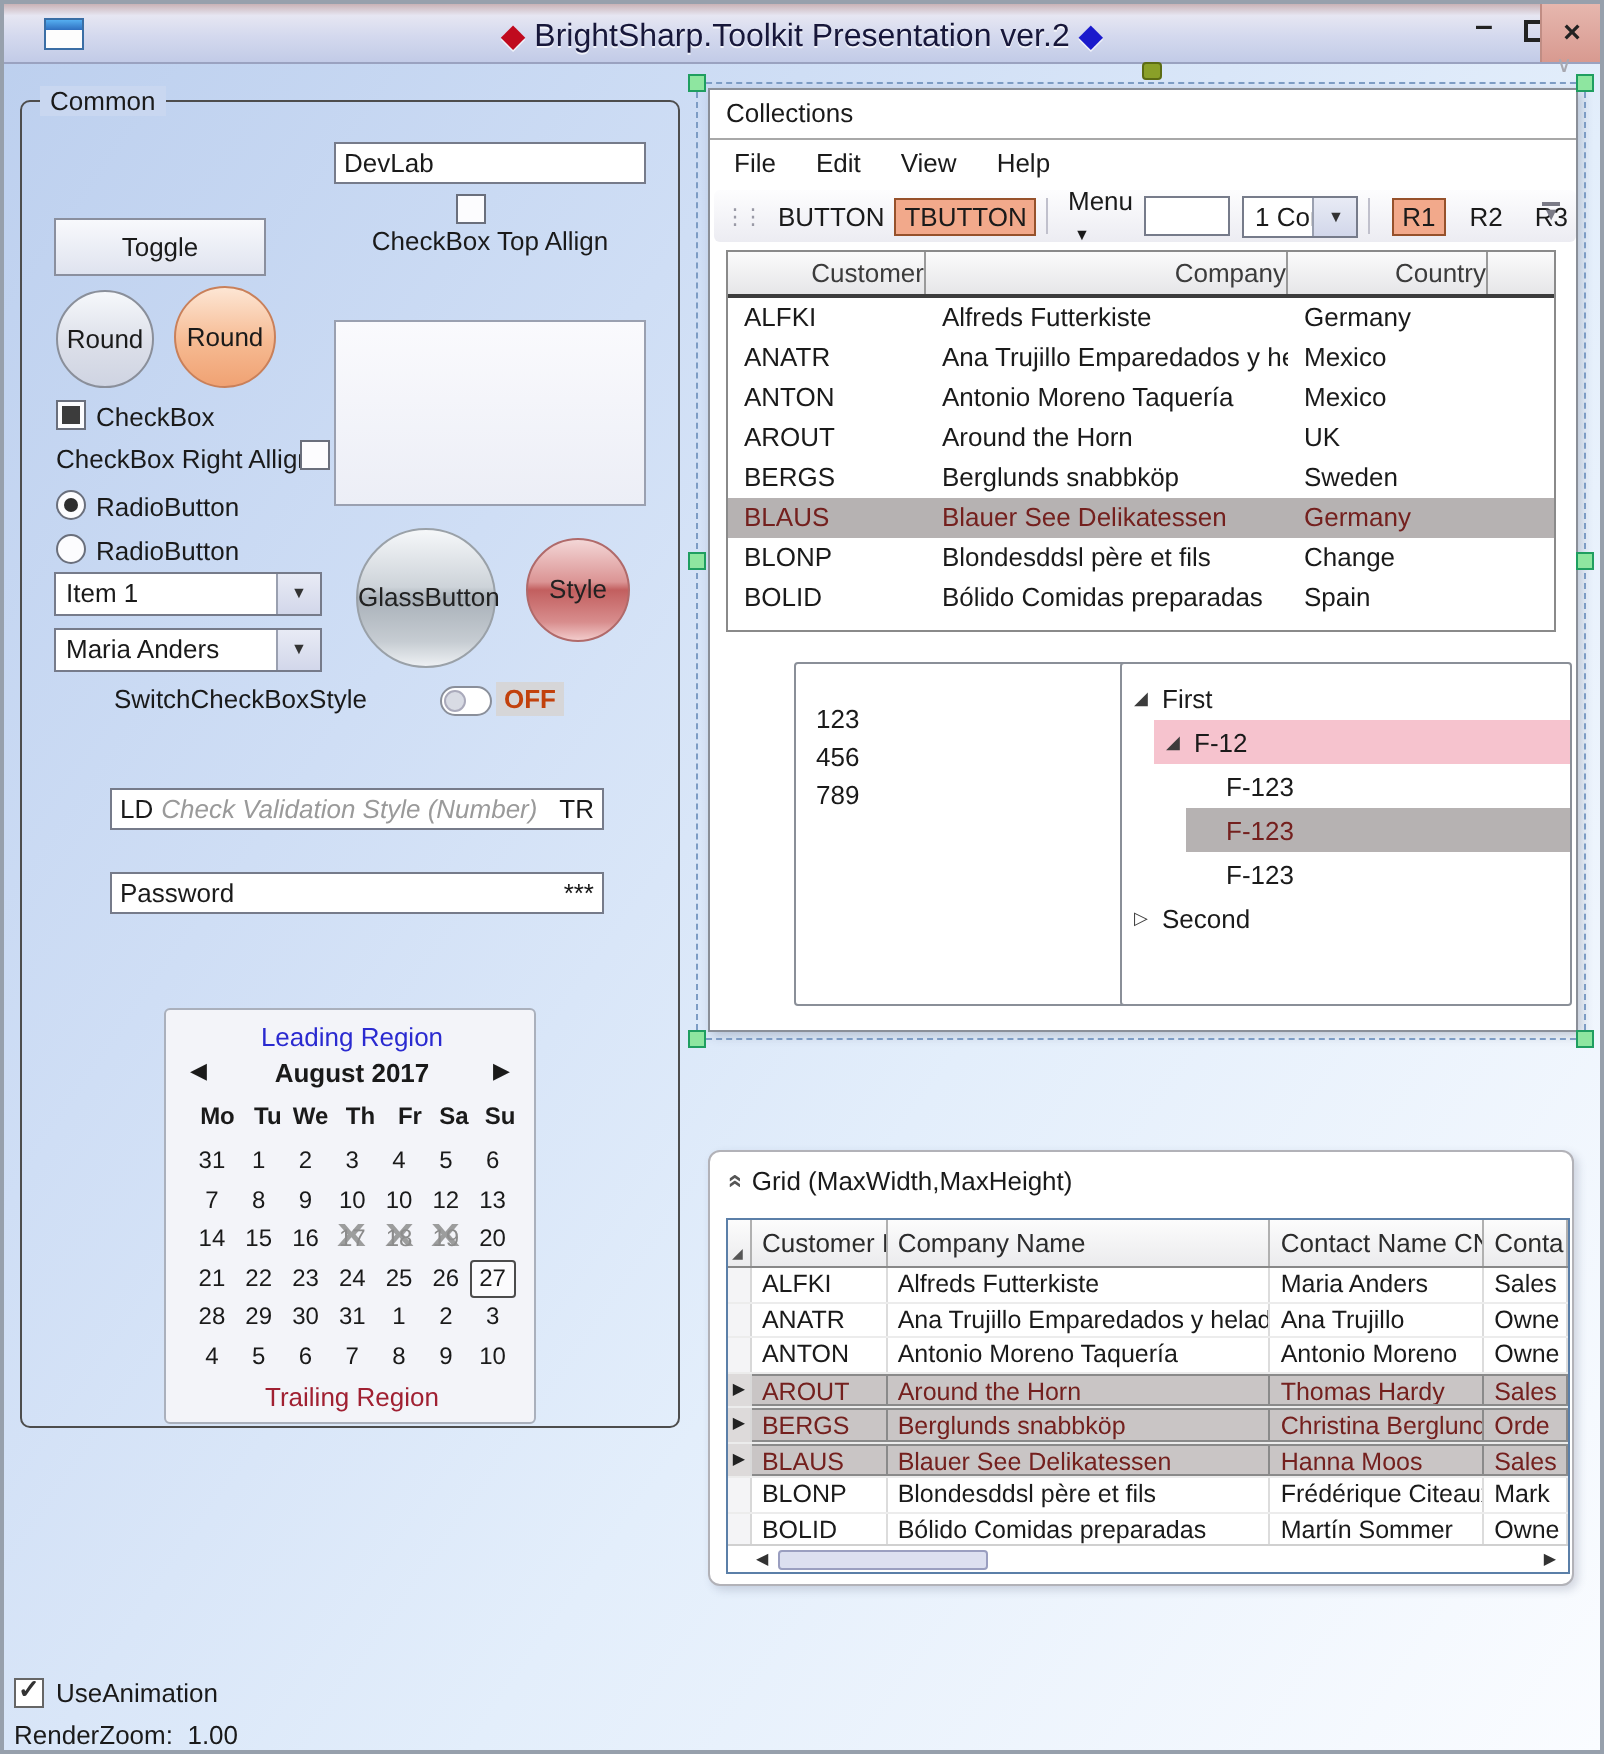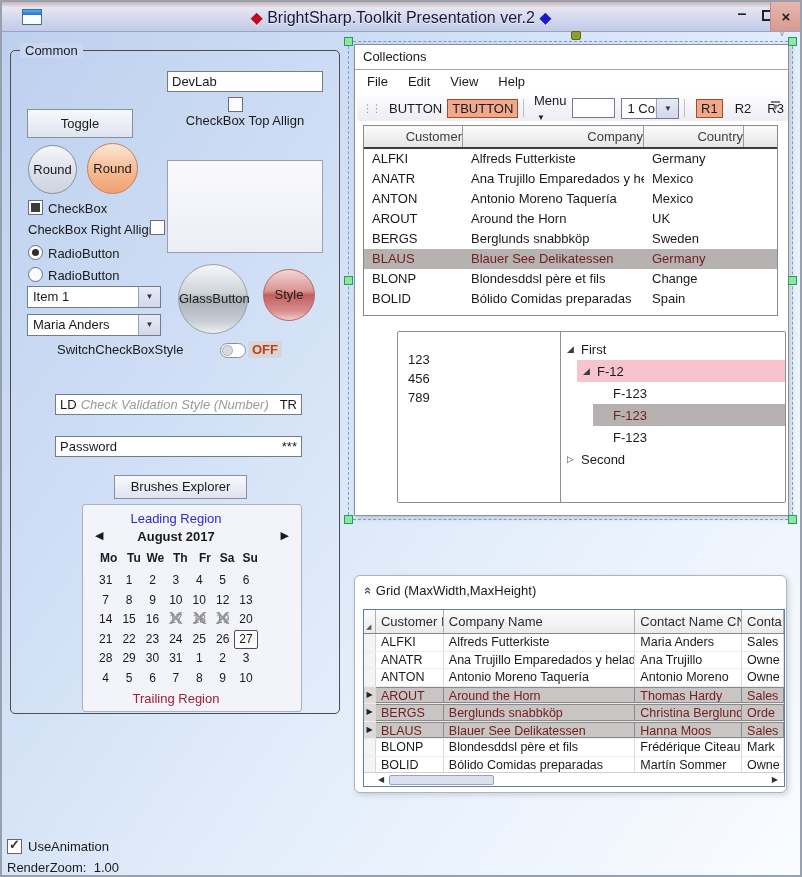--- a/index.html
+++ b/index.html
@@ -69,30 +69,30 @@
   #switch-pill { left:218px; top:341px; width:26px; height:15px; border:1px solid #8a8f9a;
     border-radius:8px; background:#fff; }
   #switch-knob { position:absolute; left:1px; top:1px; width:11px; height:11px;
     border-radius:50%; background:#d8dbe4; border:1px solid #aab; }
   #switch-state { left:246px; top:339px; padding:1px 4px; background:#d6d6d8;
     font-weight:bold; color:#c2410c; }
   .wm-box { display:flex; gap:4px; }
   .wm-ph { color:#9a9a9a; font-style:italic; flex:1; white-space:nowrap; overflow:hidden; }
   .wm-suffix { margin-left:auto; }
   
-  #calendar { left:80px; top:502px; width:220px; height:208px; background:#f3f4f9;
+  #calendar { left:80px; top:502px; width:186px; height:208px; background:#f3f4f9;
     border:1px solid #aab0bc; border-radius:3px; }
   #cal-leading  { left:0; top:6px;  width:186px; text-align:center; color:#2a2ad0; }
   #cal-trailing { left:0; top:186px; width:186px; text-align:center; color:#a02032; }
   #cal-month { left:0; top:24px; width:186px; text-align:center; font-weight:bold; }
   .cal-nav { position:absolute; top:24px; font-size:11px; }
   #cal-days { left:11px; top:46px; width:164px; display:flex; }
   .cal-hd { width:23.4px; text-align:right; font-weight:bold; font-size:12px; }
   #cal-weeks { left:11px; top:66px; width:164px; }
-  .cal-row { display:flex; height:19.5px; }
+  .cal-row { display:flex; height:19.5px;justify-content:flex-end; }
   .cal-cell { position:relative; width:23.4px; text-align:center; font-size:12px; line-height:19px; }
   .cal-cell.sel-day { border:1px solid #4c4c4c; border-radius:2px; background:#fbfbfd; line-height:17px; }
   .cal-cell.blk { color:#8a8a8a; }
   .cal-x { position:absolute; left:0; top:-1px; width:100%; text-align:center;
     font-size:16px; font-weight:bold; color:#8e8e8e; transform:scaleX(1.35); opacity:.85; }
   
   #collections { left:352px; top:42px; width:435px; height:472px; background:#fff;
     border:1px solid #8a8f98; box-shadow:2px 2px 5px rgba(60,70,100,.25); }
   #col-title { left:0; top:0; width:433px; height:25px; border-bottom:1px solid #a8a8a8;
     padding:4px 8px; }
@@ -242,21 +242,20 @@
   <div class="abs textbox wm-box" style="left:53px;top:392px;width:247px;height:21px;">
     <span>LD</span>
     <span class="wm-ph">Check Validation Style (Number)</span>
     <span class="wm-suffix">TR</span>
   </div>
   <div class="abs textbox wm-box" style="left:53px;top:434px;width:247px;height:21px;">
     <span>Password</span>
     <span class="wm-suffix">***</span>
   </div>
 
-  <div class="abs btn" style="left:112px;top:473px;width:133px;height:24px;line-height:22px;">Brushes Explorer</div>
 
   <div class="abs" id="calendar">
     <div class="abs" id="cal-leading">Leading Region</div>
     <div class="abs cal-nav" style="left:12px;">◀</div>
     <div class="abs" id="cal-month">August 2017</div>
     <div class="abs cal-nav" style="right:12px;">▶</div>
     <div class="abs" id="cal-days">
         <div class="cal-hd">Mo</div>
         <div class="cal-hd">Tu</div>
         <div class="cal-hd">We</div>

